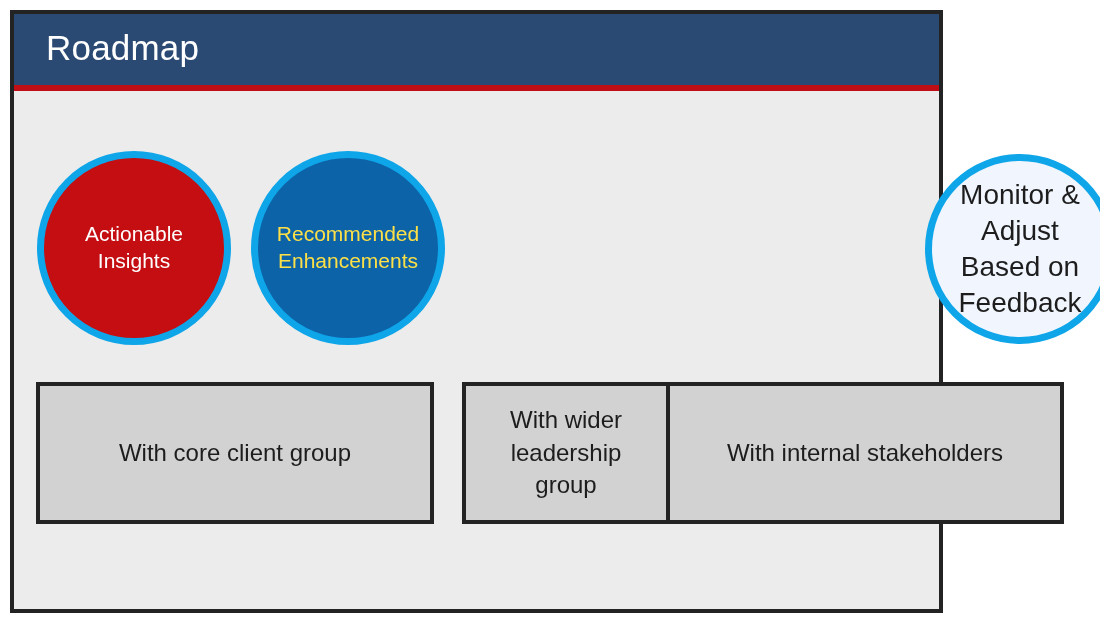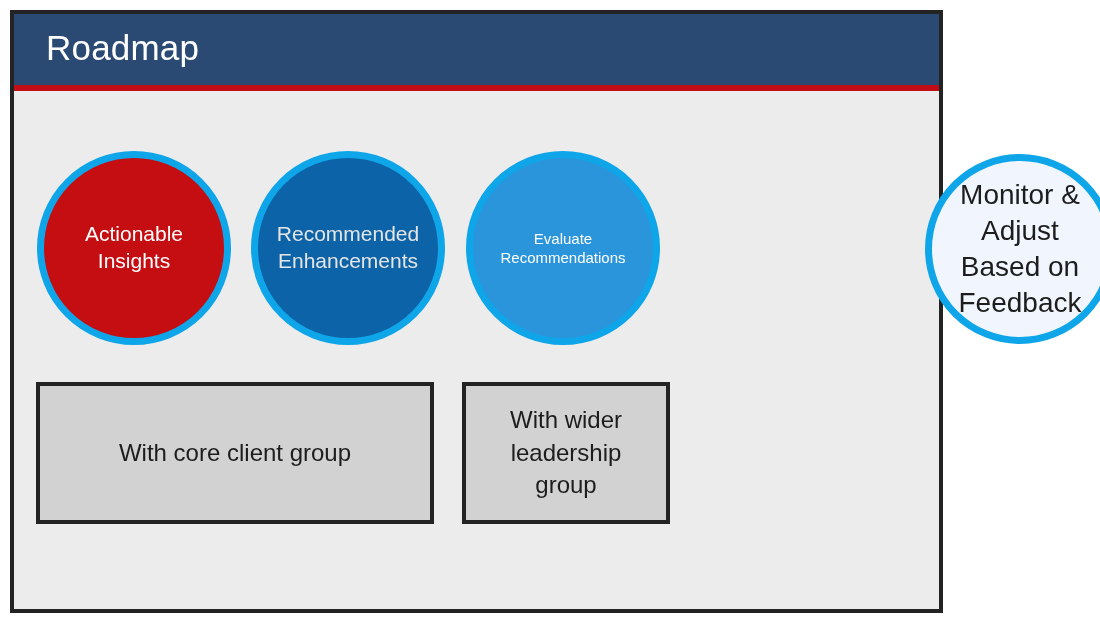--- a/index.html
+++ b/index.html
@@ -78,21 +78,21 @@
     line-height: 1.28;
     padding: 0 10px;
   }
 
   .stage-circle .circle-label {
     display: block;
     width: 100%;
   }
 
   #circle-1 { left: 23px;  background: #c40e12; color: #ffffff; font-size: 21px; }
-  #circle-2 { left: 237px; background: #0d63a8; color: #e5e5e5; font-size: 21px; }
+  #circle-2 { left: 237px; background: #0d63a8; color: #fde047; font-size: 21px; }
   #circle-3 { left: 452px; background: #2b95dc; color: #ffffff; font-size: 15px; }
   #circle-4 { left: 666px; background: #9ad8f5; color: #1d1d1d; font-size: 20px; }
   #circle-5 { left: 911px; background: #f1f6fe; color: #1d1d1d; font-size: 28px; width: 190px; height: 190px; top: 3px;}
 
   #box-row {
     position: absolute;
     left: 0;
     top: 368px;
     width: 1066px;
     height: 142px;
@@ -132,37 +132,37 @@
   <div id="circle-row">
 
     <div class="stage-circle" id="circle-1">
       <span class="circle-label">Actionable Insights</span>
     </div>
 
     <div class="stage-circle" id="circle-2">
       <span class="circle-label">Recommended Enhancements</span>
     </div>
 
-    <div class="stage-circle" id="circle-3">
-      <span class="circle-label">Evaluate Recommendations</span>
-    </div>
 
 
     <div class="stage-circle" id="circle-5">
       <span class="circle-label">Monitor &amp; Adjust Based on Feedback</span>
     </div>
 
   </div>
 
   <div id="box-row">
 
     <div class="group-box" id="box-1">
       <span>With core client group</span>
     </div>
 
     <div class="group-box" id="box-2">
       <span>With wider leadership group</span>
     </div>
 
+    <div class="group-box" id="box-3">
+      <span>With internal stakeholders</span>
+    </div>
 
   </div>
 
 </div>
 
 </body></html>

